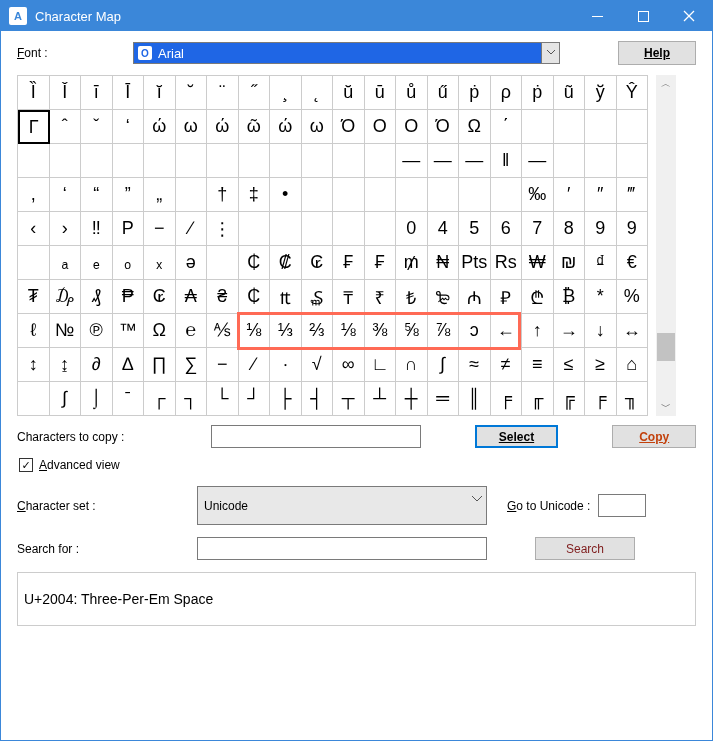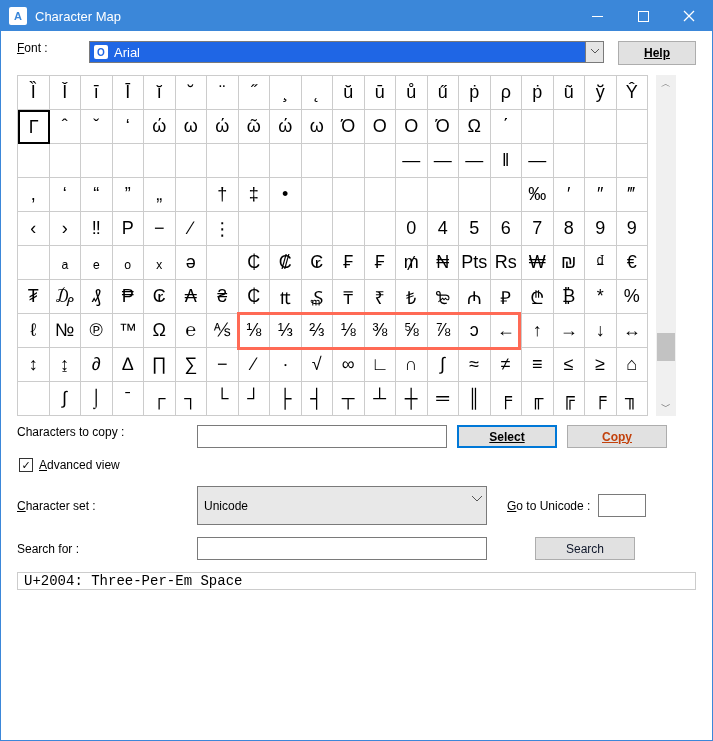--- a/index.html
+++ b/index.html
@@ -3,21 +3,21 @@
 <meta charset="utf-8">
 <style>
   * { box-sizing: border-box; margin: 0; padding: 0; font-family: 'Segoe UI', Tahoma, sans-serif; }
   body { background: #fff; width: 713px; height: 741px; border: 1px solid #3b87d9; overflow: hidden; }
   .titlebar { background: #3b87d9; color: #fff; height: 30px; display: flex; align-items: center; padding: 0 0 0 8px; }
   .titlebar .icon { width: 18px; height: 18px; background: #fff; border-radius: 2px; margin-right: 8px; display:flex;align-items:center;justify-content:center;font-size:11px;color:#3b87d9;font-weight:bold; }
   .titlebar .title { flex: 1; font-size: 13px; }
   .titlebar .ctrl { width: 46px; height: 30px; display:flex; align-items:center; justify-content:center; font-size: 14px; }
   .titlebar .ctrl svg { stroke:#fff; }
   .content { padding: 10px 16px 6px 16px; }
-  .row { display: flex; margin-bottom: 10px; }
+  .row { display: flex; align-items: center; margin-bottom: 10px; gap: 44px; }
   .lbl { font-size: 12px; }
   .font-row .lbl { width: 72px; }
   .font-select { flex:1; background:#1f66e5; color:#fff; border:1px solid #7a7a7a; height:22px; display:flex;align-items:center;padding:0 4px; position:relative; font-size:13px; }
   .font-select .fonticon { width:14px;height:14px;background:#fff;color:#1f66e5;border-radius:2px;display:inline-flex;align-items:center;justify-content:center;font-size:10px;margin-right:6px;font-weight:bold; }
   .font-select .chev { position:absolute; right:0; top:0; bottom:0; width:18px; background:#e5e5e5; display:flex;align-items:center;justify-content:center; border-left:1px solid #7a7a7a; }
   .help-btn { width:78px; height:24px; margin-left:14px; background:#e1e1e1; border:1px solid #adadad; font-size:12px; text-align:center; line-height:22px; }
   .grid-wrap { display:flex; }
   .grid { display: grid; grid-template-columns: repeat(20, 31.5px); grid-auto-rows: 34px; border-top:1px solid #ccc; border-left:1px solid #ccc; position:relative; }
   .cell { border-right:1px solid #ccc; border-bottom:1px solid #ccc; display:flex; align-items:center; justify-content:center; font-family: Arial, sans-serif; font-size:18px; background:#fff; cursor:pointer; position:relative; }
   .cell.sel { border:2px solid #000 !important; }
@@ -33,22 +33,22 @@
   .btn.copy { width:100px; margin-left:10px; color:#c2410c; }
   .chk-row { display:flex; align-items:center; font-size:12px; margin:6px 0 14px 2px; }
   .chk { width:14px;height:14px;border:1px solid #333; margin-right:6px; display:flex;align-items:center;justify-content:center; font-size:11px; }
   .form-row { display:flex; align-items:center; margin-bottom:12px; }
   .form-row .lbl { width:180px; font-size:12px; }
   .combo { width:290px; height:39px; border:1px solid #7a7a7a; background:#e8e8e8; padding:0 6px; font-size:12px; display:flex; align-items:center; position:relative; }
   .combo .chev { position:absolute; right:4px; top:4px; }
   .goto-lbl { font-size:12px; margin-left:20px; }
   .goto-input { width:48px; height:23px; border:1px solid #7a7a7a; margin-left:8px; }
   .search-input { width:290px; height:23px; border:1px solid #7a7a7a; background:#fff; }
-  .search-btn { width:100px; height:23px; margin-left:48px; background:#e1e1e1; border:1px solid #adadad; font-size:12px; color:#0f172a; display:flex;align-items:center;justify-content:center; }
-  .status { border:1px solid #ccc; padding:0 6px; font-size:14px; font-family: Liberation Mono, monospace; margin-top:10px; }
+  .search-btn { width:100px; height:23px; margin-left:48px; background:#e1e1e1; border:1px solid #adadad; font-size:12px; color:#7f1d1d; display:flex;align-items:center;justify-content:center; }
+  .status { border:1px solid #ccc; padding:18px 6px; font-size:14px; font-family: Liberation Sans, sans-serif; margin-top:10px; }
   .underline { text-decoration: underline; font-weight: bold; }
   .u-first::first-letter { text-decoration: underline; }
 </style>
 </head>
 <body>
 
 <div class="titlebar">
   <div class="icon">A</div>
   <div class="title">Character Map</div>
   <div class="ctrl">

